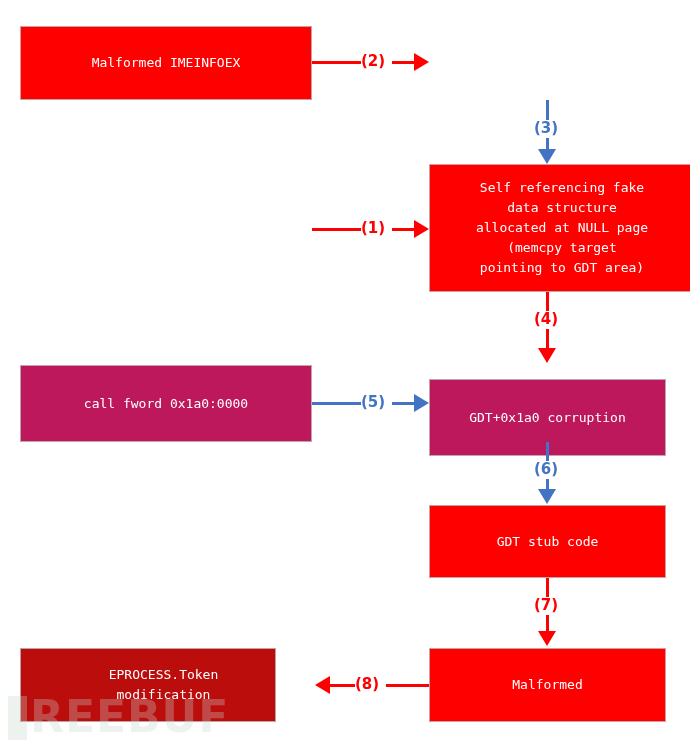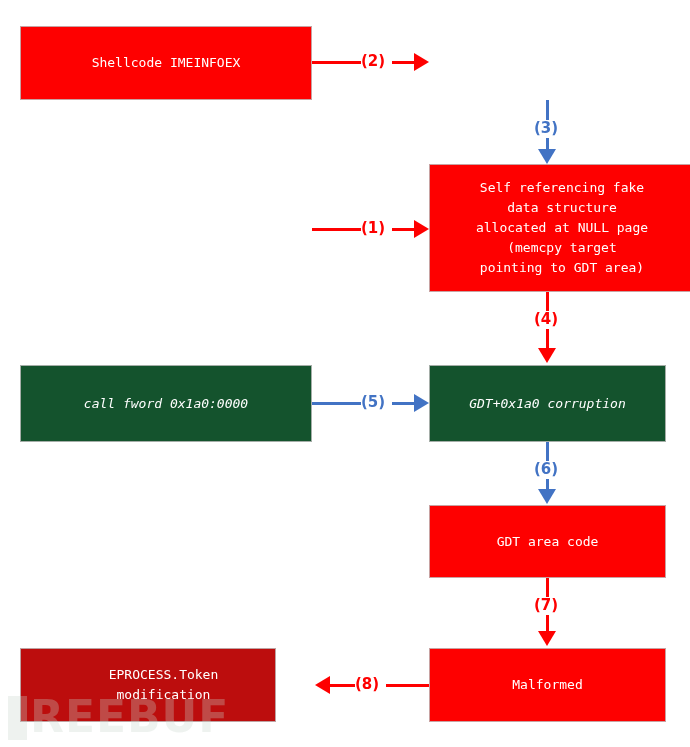--- a/index.html
+++ b/index.html
@@ -58,21 +58,21 @@
     color: #ffffff;
     font-size: 13px;
     line-height: 20px;
     letter-spacing: 0px;
     border: 1px solid rgba(190,190,190,0.85);
     padding: 2px 6px;
     white-space: pre-line;
   }
   .box.red      { background: #fe0000; }
   .box.navy     { background: #0b2359; }
-  .box.blue     { background: #14532d; font-style: italic; }
+  .box.blue     { background: #be185d; }
   .box.darkred  { background: #bc0d0d; }
 
   
   .line-h, .line-v {
     position: absolute;
   }
   .line-h { height: 3px; }
   .line-v { width: 3px; }
   .red-stroke  { background: #fe0000; }
   .blue-stroke { background: #4273c4; }
@@ -117,21 +117,21 @@
     white-space: nowrap;
   }
   .edge-label.red-text  { color: #fe0000; }
   .edge-label.blue-text { color: #4273c4; }
 </style>
 </head>
 <body>
 
 <div id="canvas">
 
-  <div class="box red" style="left:20px; top:26px; width:292px; height:74px;">Shellcode IMEINFOEX</div>
+  <div class="box red" style="left:20px; top:26px; width:292px; height:74px;">Malformed IMEINFOEX</div>
 
 
   <div class="line-h red-stroke" style="left:312px; top:61px; width:49px;"></div>
   <div class="edge-label red-text" style="left:361px; top:52px;">(2)</div>
   <div class="line-h red-stroke" style="left:392px; top:61px; width:24px;"></div>
   <div class="arrow right red-arrow" style="left:414px; top:53px;"></div>
 
   <div class="line-v blue-stroke" style="left:546px; top:100px; height:20px;"></div>
   <div class="edge-label blue-text" style="left:534px; top:119px;">(3)</div>
   <div class="line-v blue-stroke" style="left:546px; top:138px; height:13px;"></div>
@@ -149,33 +149,33 @@
   <div class="line-h red-stroke" style="left:392px; top:228px; width:24px;"></div>
   <div class="arrow right red-arrow" style="left:414px; top:220px;"></div>
 
   <div class="line-v red-stroke" style="left:546px; top:292px; height:19px;"></div>
   <div class="edge-label red-text" style="left:534px; top:310px;">(4)</div>
   <div class="line-v red-stroke" style="left:546px; top:329px; height:21px;"></div>
   <div class="arrow down red-arrow" style="left:538px; top:348px;"></div>
 
   <div class="box blue" style="left:20px; top:365px; width:292px; height:77px;">call fword 0x1a0:0000</div>
 
-  <div class="box blue" style="left:429px; top:365px; width:237px; height:77px;">GDT+0x1a0 corruption</div>
+  <div class="box blue" style="left:429px; top:379px; width:237px; height:77px;">GDT+0x1a0 corruption</div>
 
   <div class="line-h blue-stroke" style="left:312px; top:402px; width:49px;"></div>
   <div class="edge-label blue-text" style="left:361px; top:393px;">(5)</div>
   <div class="line-h blue-stroke" style="left:392px; top:402px; width:24px;"></div>
   <div class="arrow right blue-arrow" style="left:414px; top:394px;"></div>
 
   <div class="line-v blue-stroke" style="left:546px; top:442px; height:19px;"></div>
   <div class="edge-label blue-text" style="left:534px; top:460px;">(6)</div>
   <div class="line-v blue-stroke" style="left:546px; top:479px; height:12px;"></div>
   <div class="arrow down blue-arrow" style="left:538px; top:489px;"></div>
 
-  <div class="box red" style="left:429px; top:505px; width:237px; height:73px;">GDT area code</div>
+  <div class="box red" style="left:429px; top:505px; width:237px; height:73px;">GDT stub code</div>
 
   <div class="line-v red-stroke" style="left:546px; top:578px; height:19px;"></div>
   <div class="edge-label red-text" style="left:534px; top:596px;">(7)</div>
   <div class="line-v red-stroke" style="left:546px; top:615px; height:18px;"></div>
   <div class="arrow down red-arrow" style="left:538px; top:631px;"></div>
 
   <div class="box darkred" style="left:20px; top:648px; width:256px; height:74px;padding-left:37px;">EPROCESS.Token modification</div>
 
   <div class="box red" style="left:429px; top:648px; width:237px; height:74px;">Malformed</div>
 

